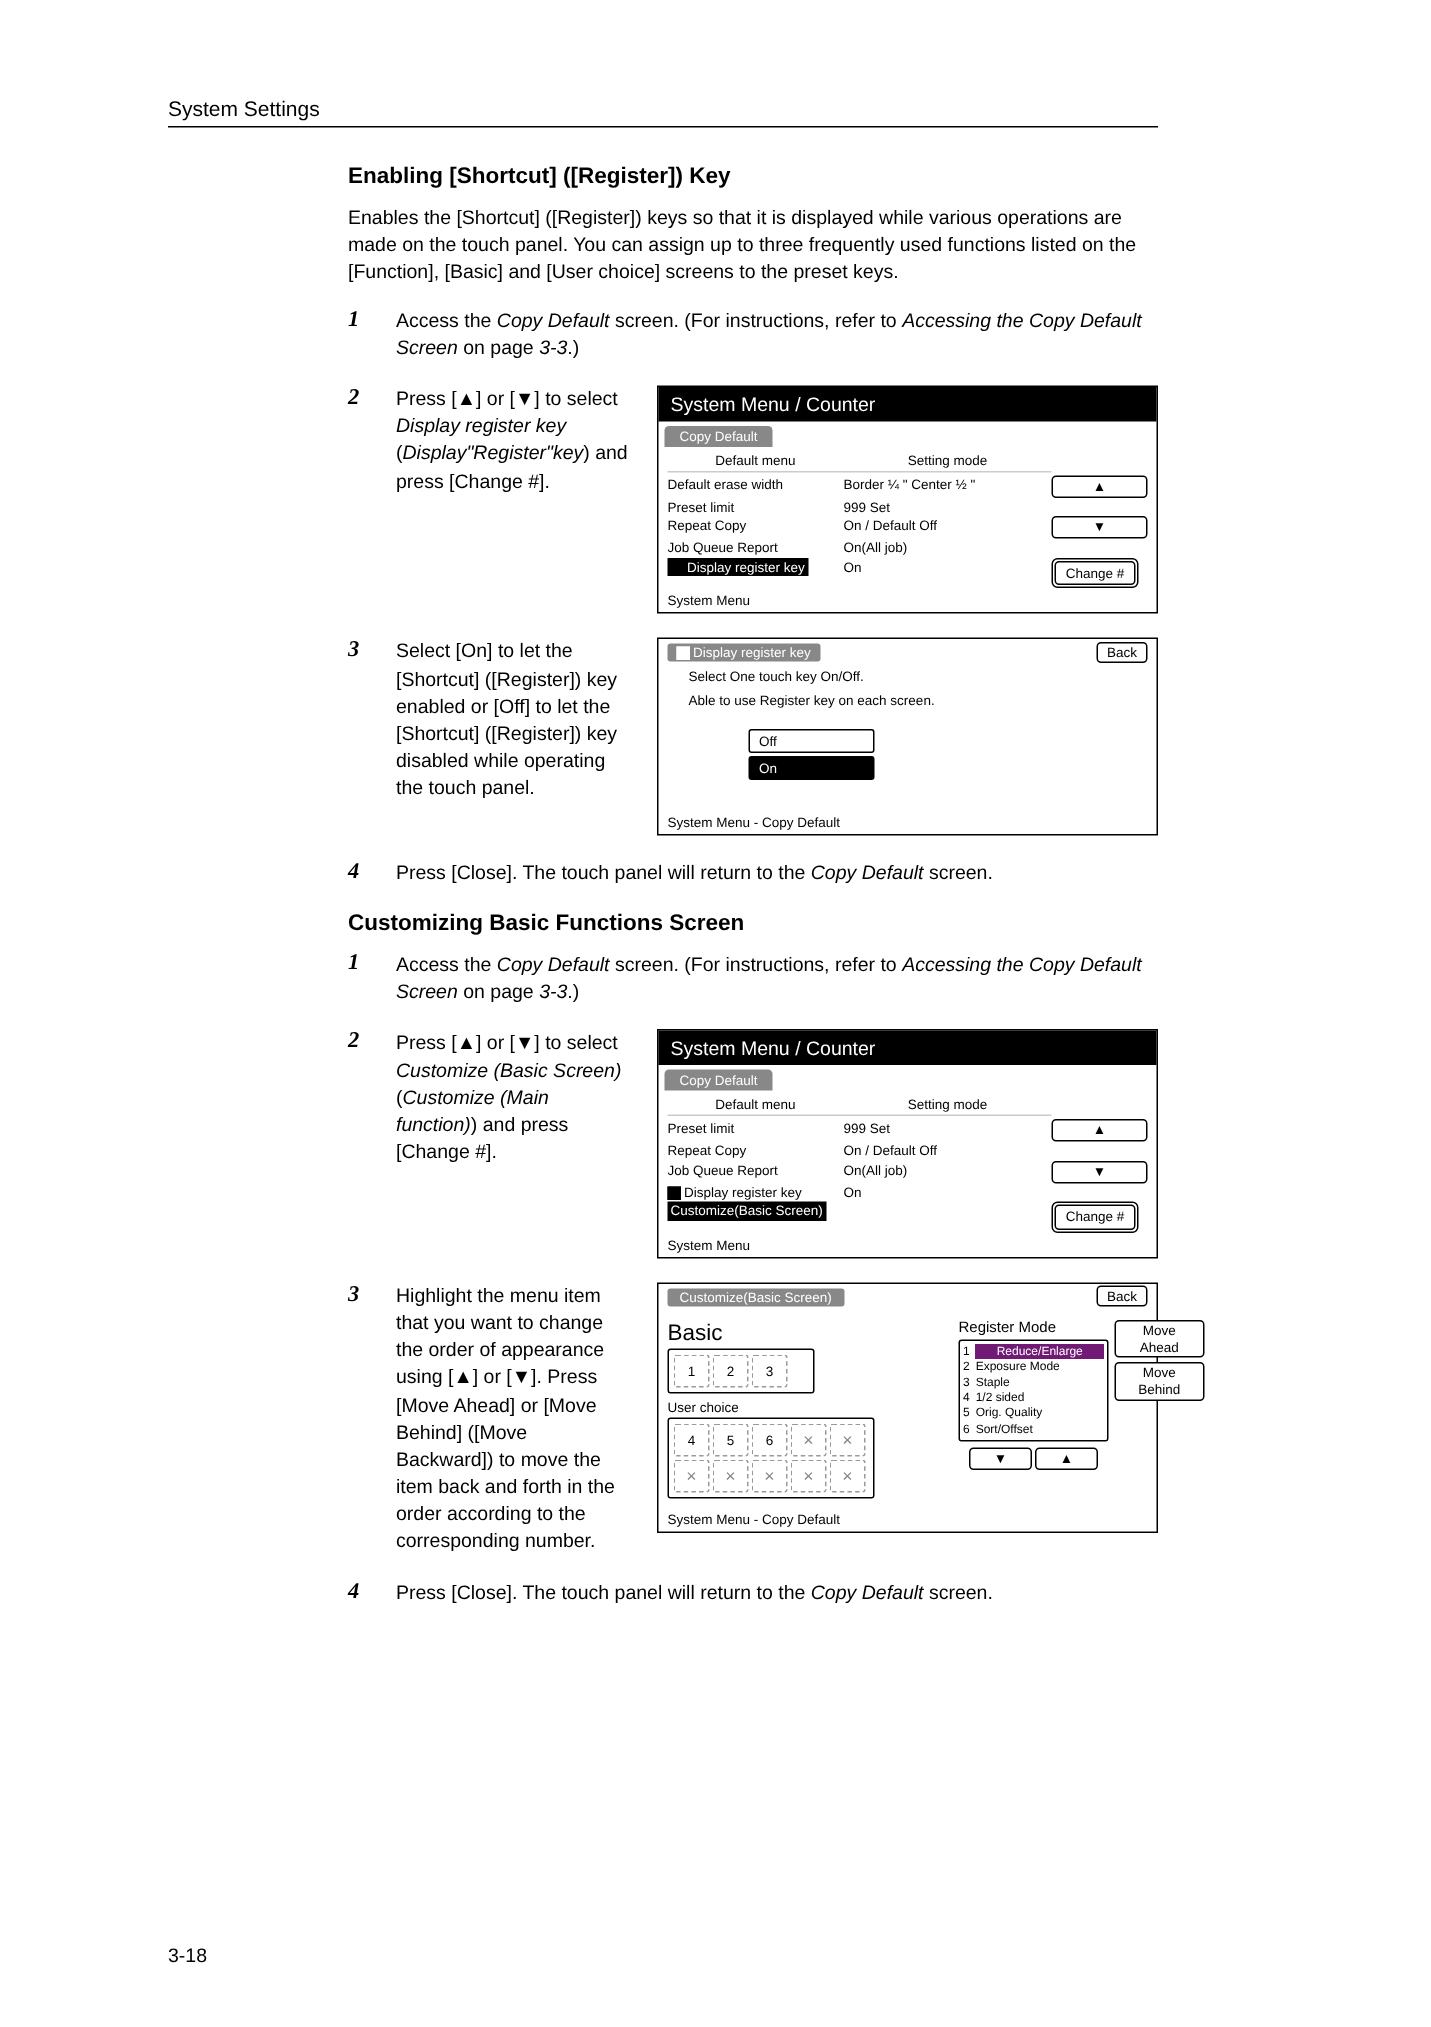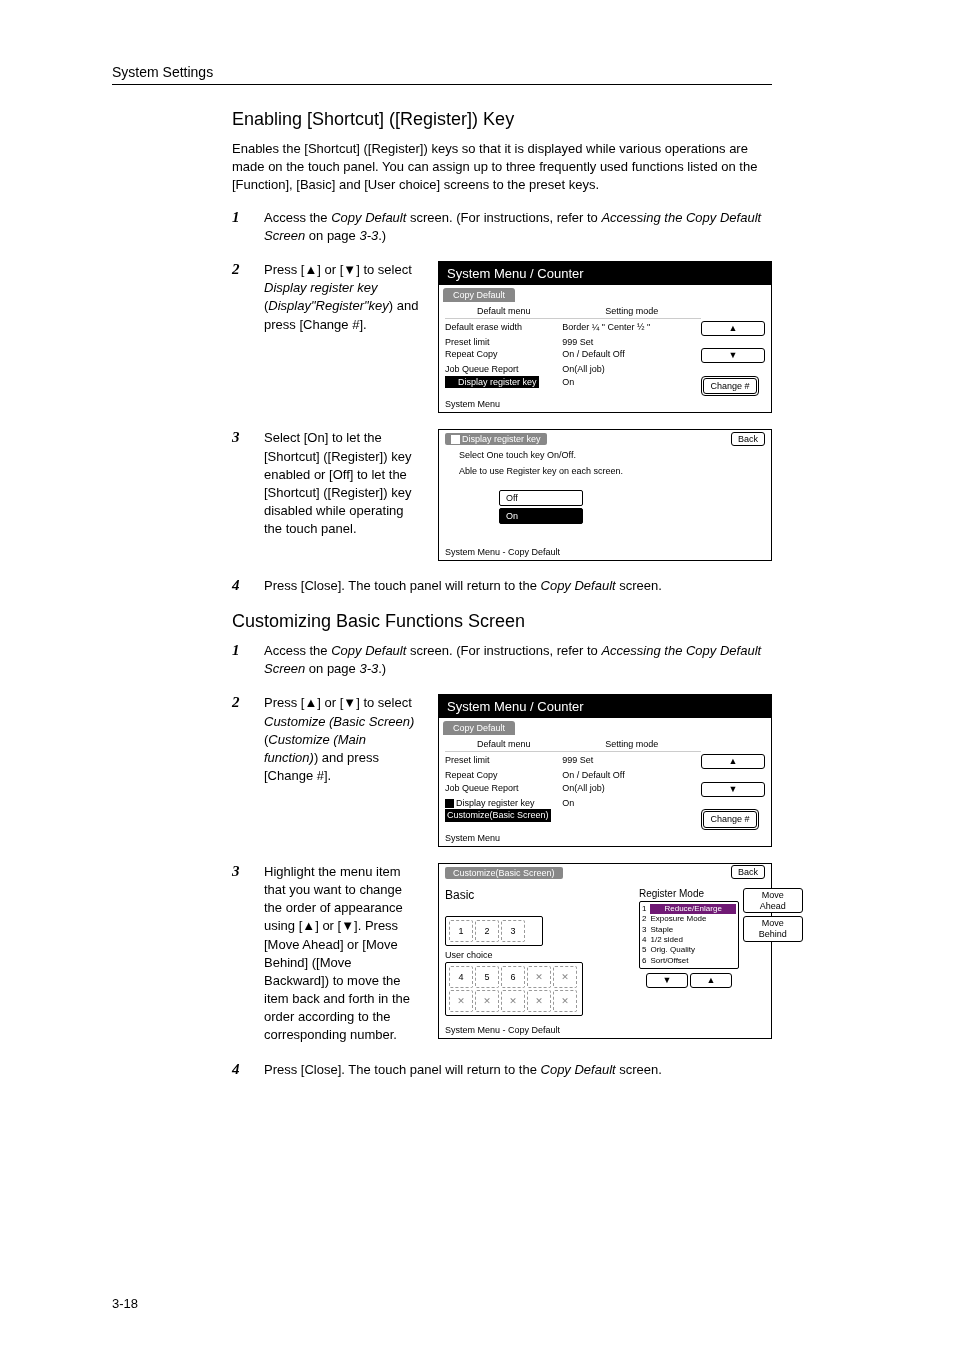--- a/index.html
+++ b/index.html
@@ -1,20 +1,20 @@
 <!DOCTYPE html>
 <html><head>
 <meta charset="utf-8">
 <style>
 body{margin:0;font-family:Arial,Helvetica,sans-serif;font-size:13px;color:#000;background:#fff}
 .page{width:860px;height:1351px;position:relative;box-sizing:border-box;padding:64px 88px 40px 112px}
 .header-section{font-size:14px;margin-bottom:4px}
 .header-rule{border:none;border-top:1px solid #000;margin:0 0 24px 0}
 .content{margin-left:120px}
-.h2{font-weight:normal;font-size:18px;margin:12px 0 10px 0}
+.h2{font-weight:bold;font-size:15px;margin:12px 0 10px 0}
 .para{line-height:1.4;margin-bottom:14px}
 .step{display:flex;align-items:flex-start;margin-bottom:16px}
 .step-num{font-weight:bold;font-style:italic;width:32px;flex-shrink:0;font-family:"Times New Roman",serif;font-size:15px}
 .step-body{flex:1}
 .step-row{display:flex;align-items:flex-start;gap:18px}
 .step-text{flex:1;line-height:1.4}
 .panel{width:332px;border:1px solid #000;background:#fff;font-size:9px;flex-shrink:0}
 .panel-title{background:#000;color:#fff;padding:4px 8px;font-size:13px}
 .panel-tab{display:inline-block;background:#888;color:#fff;padding:2px 10px;margin:3px 0 0 4px;font-size:9px;border-radius:3px 3px 0 0}
 .panel-cols{display:flex;padding:4px 6px 2px 6px;font-size:9px}
@@ -223,21 +223,21 @@
     <div class="step-body">
       <div class="step-row">
         <div class="step-text">Highlight the menu item that you want to change the order of appearance using [▲] or [▼]. Press [Move Ahead] or [Move Behind] ([Move Backward]) to move the item back and forth in the order according to the corresponding number.</div>
         <div class="cb-panel">
           <div class="cb-head">
             <span class="cb-title">Customize(Basic Screen)</span>
             <span class="mid-back"><span class="btn">Back</span></span>
           </div>
           <div class="cb-body">
             <div class="cb-left">
-              <div style="font-size:12px;margin-bottom:14px">Basic</div>
+              <div style="font-size:15px;margin-bottom:2px">Basic</div>
               <div style="border:1px solid #000;border-radius:2px;padding:3px;width:90px">
                 <div class="slot-row">
                       <div class="slot">1</div>
                       <div class="slot">2</div>
                       <div class="slot">3</div>
                     </div>
               </div>
               <div style="font-size:9px;margin:4px 0 2px">User choice</div>
               <div style="border:1px solid #000;border-radius:2px;padding:3px;width:130px">
                 <div class="slot-row">

